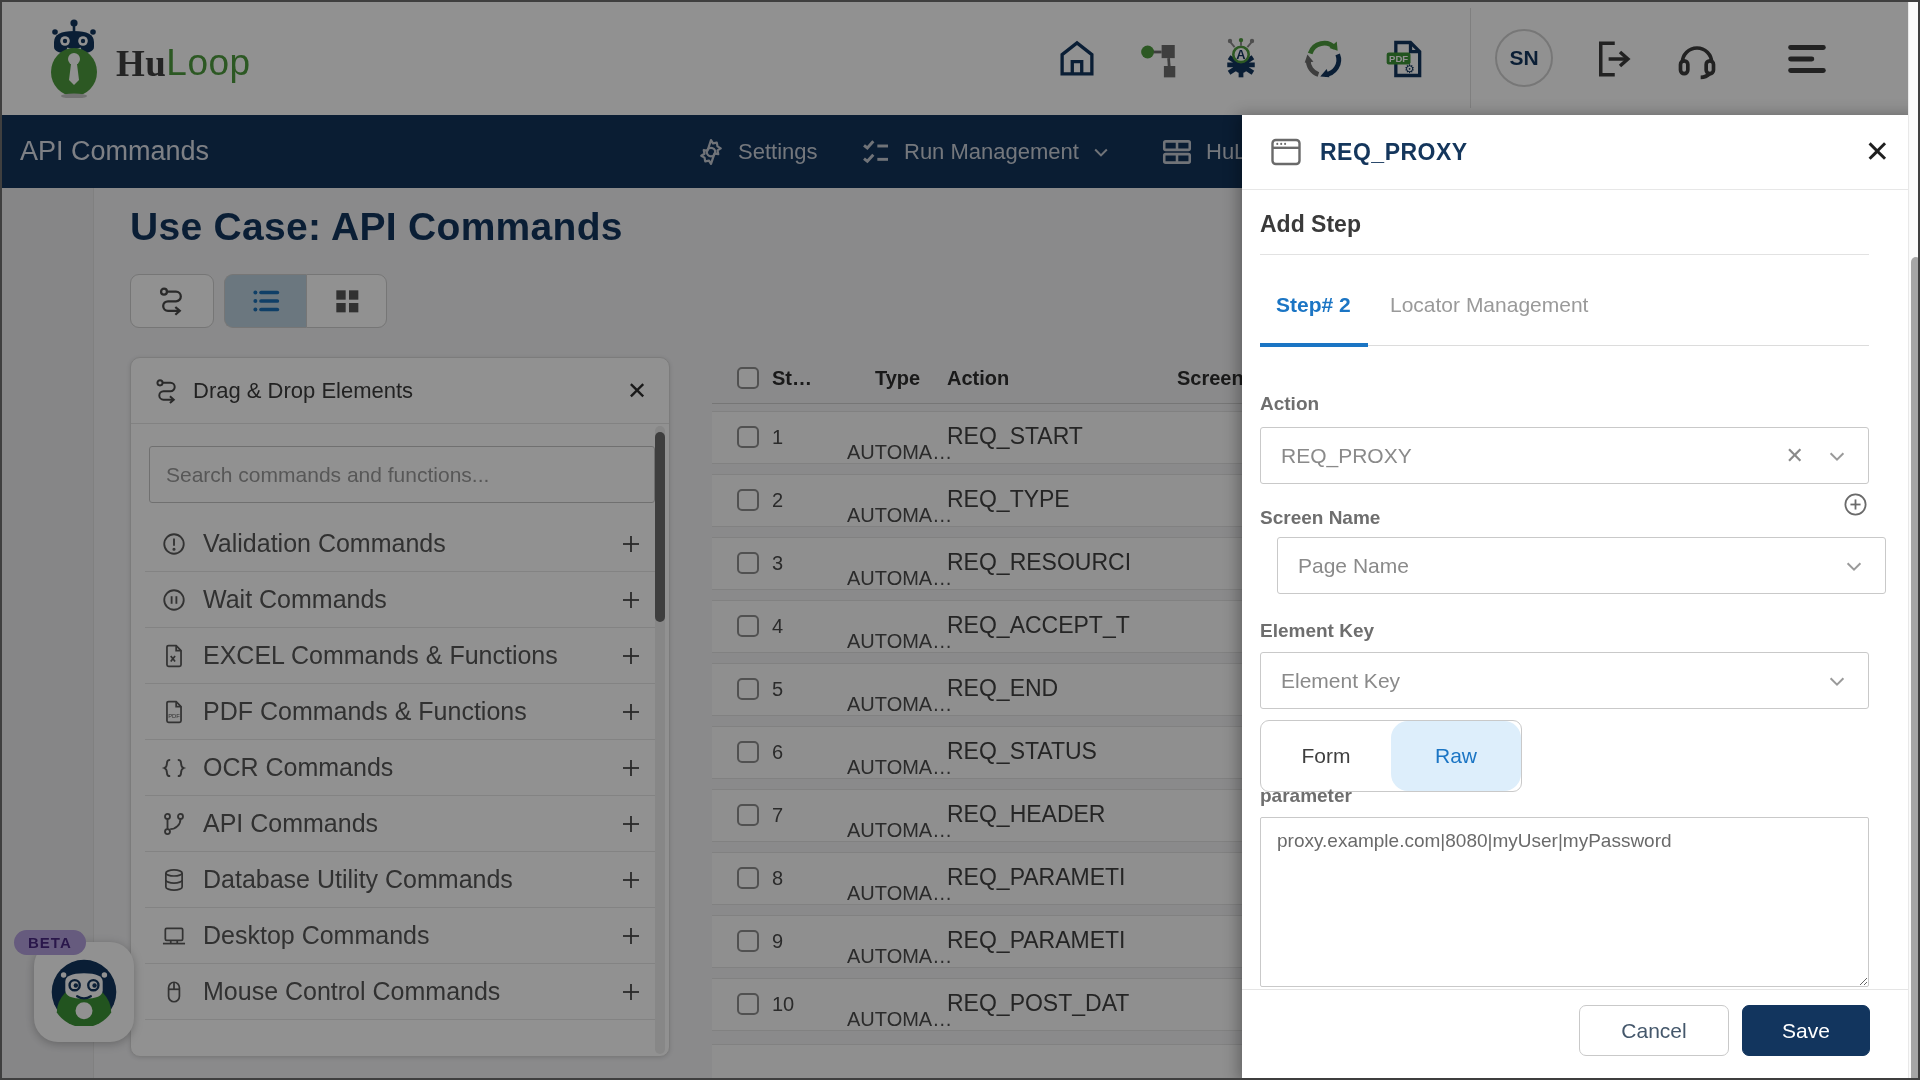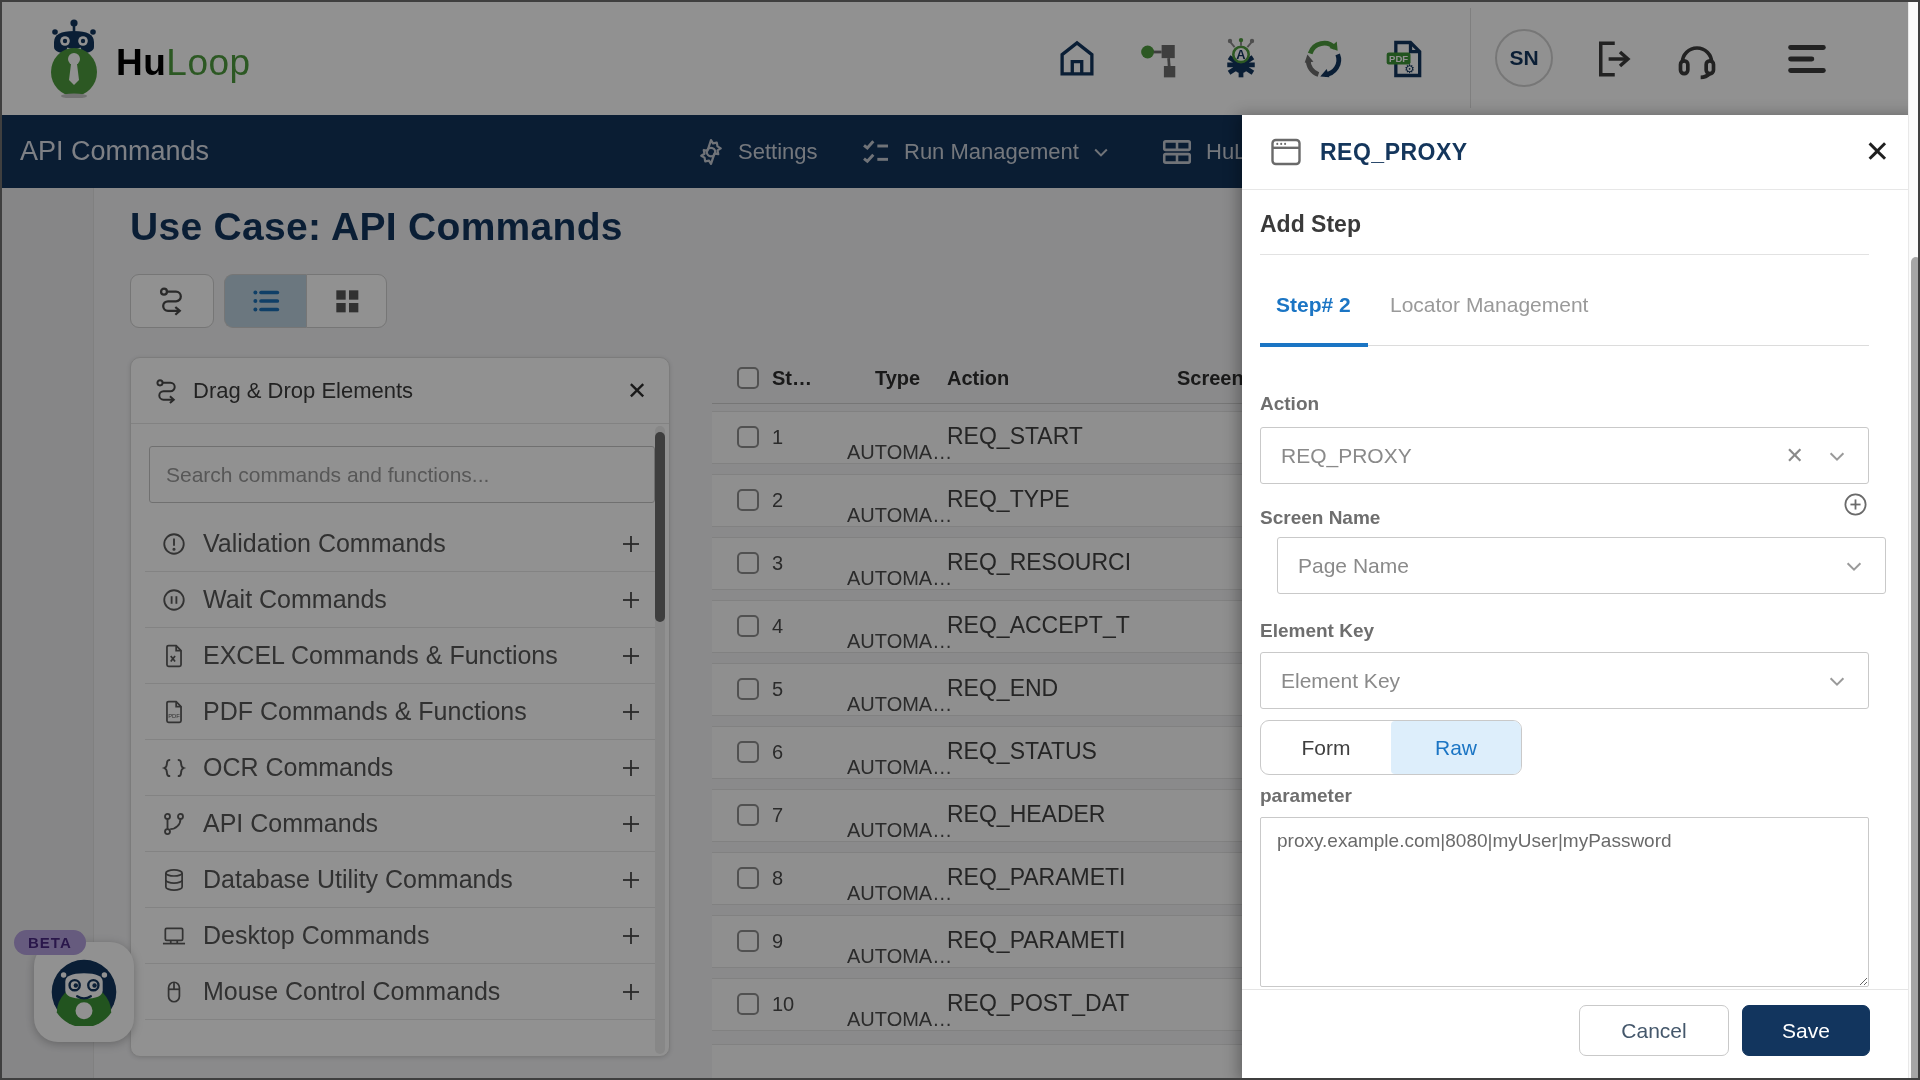--- a/index.html
+++ b/index.html
@@ -3,21 +3,21 @@
 <meta charset="utf-8">
 <style>
   html,body{margin:0;padding:0;background:#cfcfcf;}
   *{box-sizing:border-box;}
   .frame{position:relative;width:1920px;height:1080px;overflow:hidden;background:#f2f2f4;
          font-family:"Liberation Sans","DejaVu Sans",sans-serif;border:2px solid #3f3f3f;}
   .abs{position:absolute;}
   svg{display:block;}
   
   .topbar{position:absolute;left:0;top:0;width:1920px;height:113px;background:#ffffff;}
-  .logo-hu{font-size:37px;font-weight:bold;color:#000000;letter-spacing:.5px;}
+  .logo-hu{font-size:37px;font-weight:bold;color:#404040;letter-spacing:.5px;font-family:Liberation Serif, serif;}
   .logo-loop{font-size:37px;font-weight:normal;color:#4e9c3e;letter-spacing:.5px;}
   .top-icon{position:absolute;top:34px;width:46px;height:46px;display:flex;align-items:center;justify-content:center;}
   .avatar{position:absolute;left:1493px;top:27px;width:58px;height:58px;border:2px solid #d2d2d2;border-radius:50%;
           display:flex;align-items:center;justify-content:center;font-size:21px;font-weight:bold;color:#13365e;background:#fff;}
   .top-divider{position:absolute;left:1468px;top:6px;width:1px;height:100px;background:#e0e0e0;}
   
   .navbar{position:absolute;left:0;top:113px;width:1920px;height:73px;background:#12335b;}
   .nav-title{position:absolute;left:18px;top:0;height:73px;display:flex;align-items:center;font-size:27px;color:#dde2ea;}
   .nav-item{position:absolute;top:0;height:73px;display:flex;align-items:center;gap:12px;font-size:22px;color:#ccd2db;cursor:pointer;}
   
@@ -61,23 +61,23 @@
   .close-x{font-size:30px;color:#1f1f1f;line-height:1;cursor:pointer;padding:0 6px;font-weight:400;}
   .section-title{position:absolute;left:18px;top:96px;font-size:23px;font-weight:bold;color:#3a3a3a;}
   .section-divider{position:absolute;left:18px;top:139px;width:609px;height:1px;background:#e2e2e2;}
   .tab{position:absolute;top:178px;font-size:21px;cursor:pointer;}
   .tab-underline{position:absolute;left:18px;top:230px;width:609px;height:1px;background:#dcdcdc;}
   .tab-underline-active{position:absolute;left:18px;top:228px;width:108px;height:4px;background:#1b75c4;}
   .fld-label{position:absolute;left:18px;font-size:19px;font-weight:bold;color:#6e6e6e;}
   .fld-box{position:absolute;left:18px;width:609px;height:57px;border:1px solid #c9c9c9;border-radius:3px;background:#fff;
            display:flex;align-items:center;padding:0 20px;font-size:21px;color:#8a8a8a;cursor:pointer;}
   .fld-box .grow{flex:1;}
-  .seg{position:absolute;left:18px;top:605px;width:262px;height:55px;border:1px solid #c9c9c9;border-radius:9px;display:flex;overflow:hidden;background:#fff;}
+  .seg{position:absolute;left:18px;top:605px;width:262px;height:72px;border:1px solid #c9c9c9;border-radius:9px;display:flex;overflow:hidden;background:#fff;}
   .seg-btn{flex:1;display:flex;align-items:center;justify-content:center;font-size:21px;color:#3f3f3f;cursor:pointer;}
-  .seg-btn.active{background:#ddeefb;color:#1b75c4;border-radius:4px;}
+  .seg-btn.active{background:#ddeefb;color:#1b75c4;border-radius:17px;}
   .param-area{position:absolute;left:18px;top:702px;width:609px;height:170px;border:1px solid #c9c9c9;border-radius:2px;
               font-family:"Liberation Sans","DejaVu Sans",sans-serif;font-size:19px;color:#6a6a6a;padding:12px 16px;resize:both;outline:none;}
   .footer-divider{position:absolute;left:0;top:874px;width:100%;height:1px;background:#e5e5e5;}
   .btn{position:absolute;top:890px;height:51px;border-radius:7px;font-size:21px;display:flex;align-items:center;justify-content:center;cursor:pointer;}
   .btn-cancel{left:337px;width:150px;background:#fff;border:1px solid #c9c9c9;color:#44576b;}
   .btn-save{left:500px;width:128px;background:#12355e;border:1px solid #12355e;color:#fff;}
   
   .page-sb{position:absolute;left:1906px;top:0;width:14px;height:1080px;background:#fafafa;z-index:60;border-left:1px solid #e8e8e8;}
   .page-sb-thumb{position:absolute;left:2px;top:255px;width:10px;height:825px;background:#a6a6a6;border-radius:5px;}
 </style>

